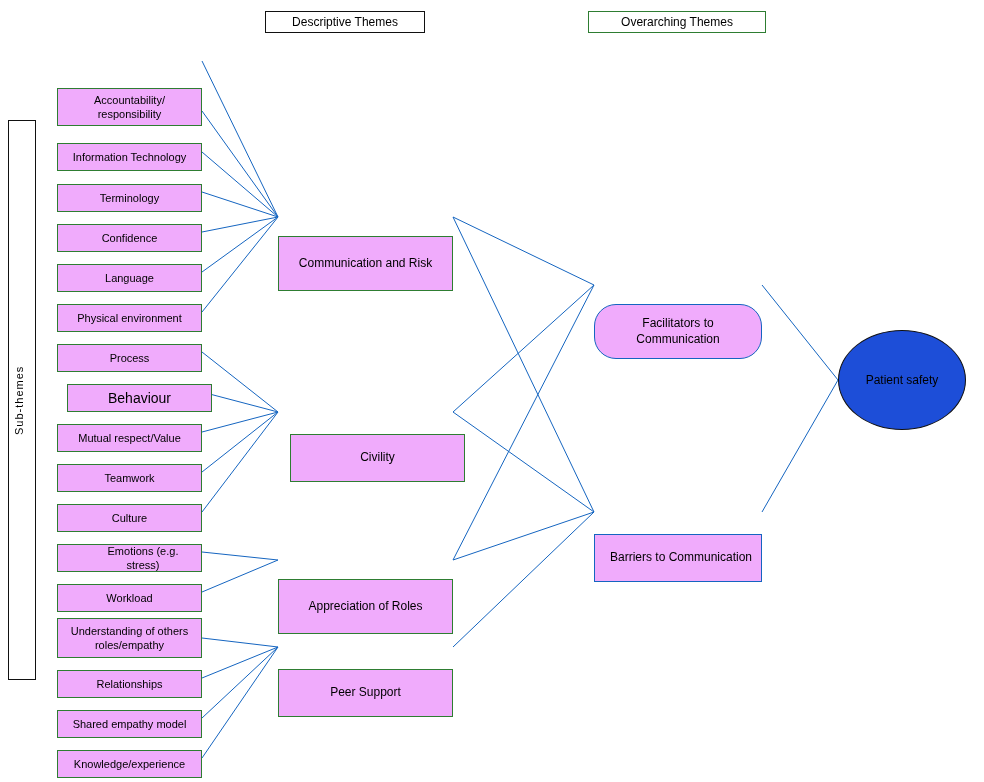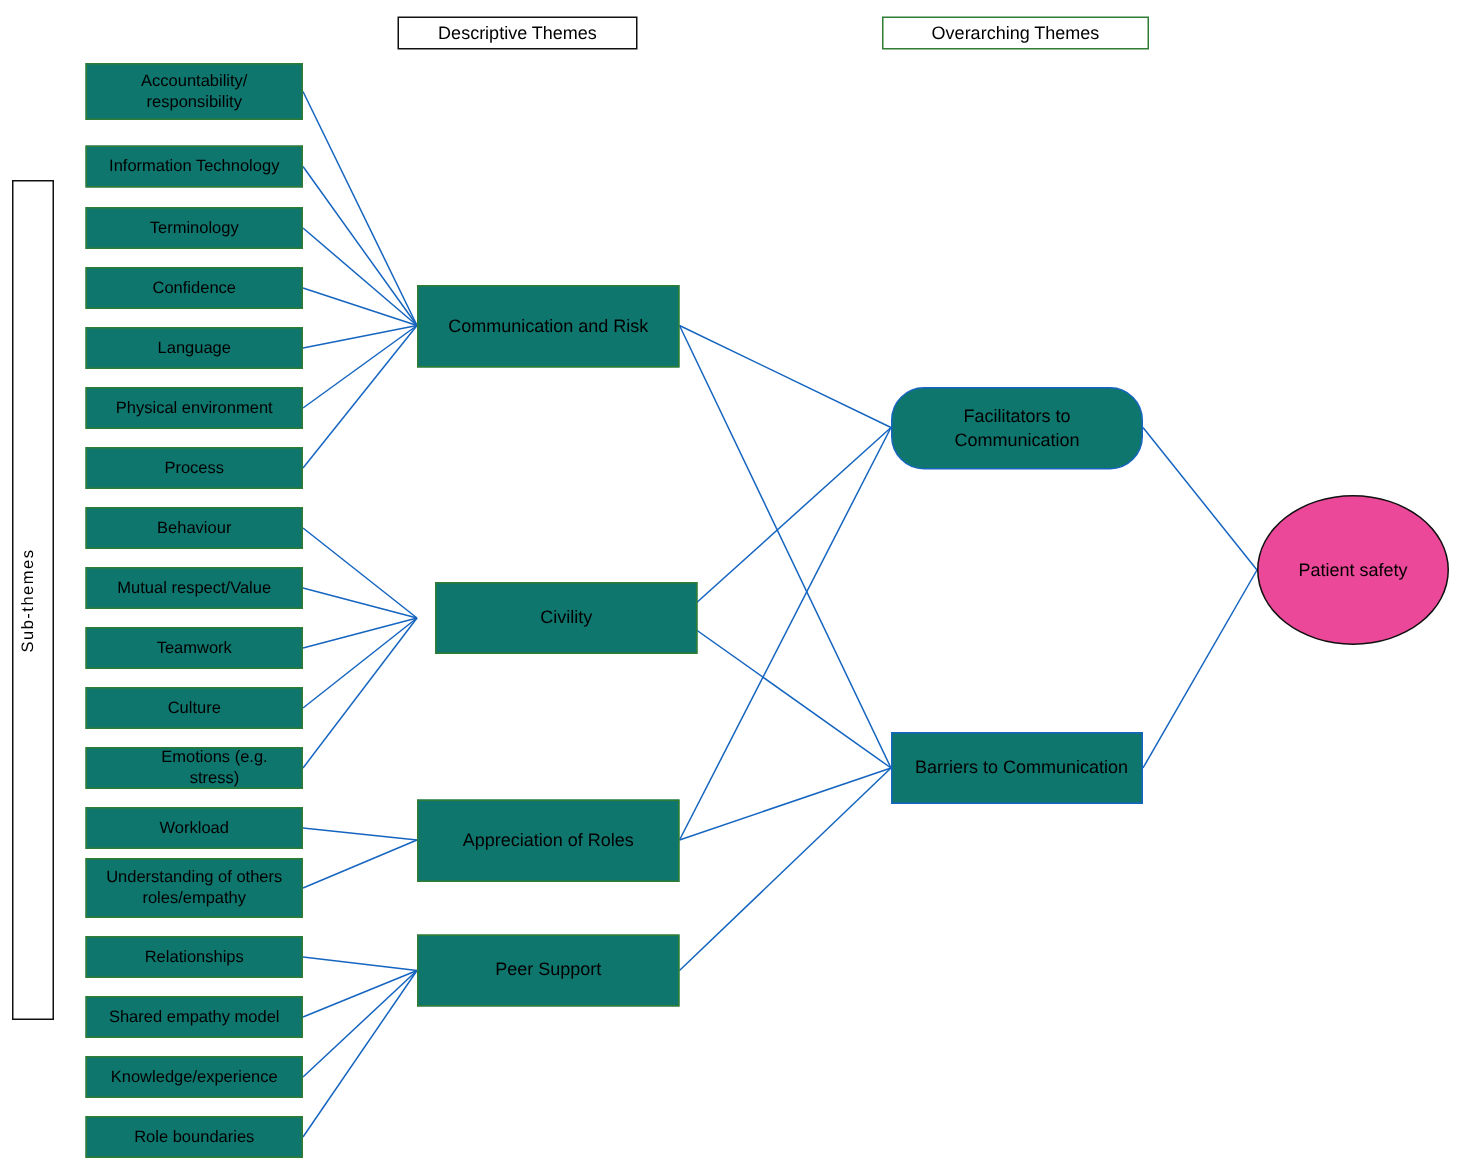--- a/index.html
+++ b/index.html
@@ -20,36 +20,37 @@
     svg.lines {
       position: absolute;
       top: 0; left: 0;
       width: 984px;
       height: 782px;
       pointer-events: none;
     }
     .box {
       position: absolute;
       border: 1.5px solid #2e7d32;
-      background: #0f766e;
+      background: #f0abfc;
       display: flex;
       align-items: center;
       justify-content: center;
       text-align: center;
       padding: 4px 6px;
       line-height: 1.3;
+      margin-top: 46px;
     }
     .box-blue {
       border-color: #1565c0;
     }
     .oval {
       position: absolute;
       border: 1.5px solid #111;
       border-radius: 50%;
-      background: #ec4899;
+      background: #1d4ed8;
       display: flex;
       align-items: center;
       justify-content: center;
       text-align: center;
     }
     .label-header {
       position: absolute;
       border: 1.5px solid #111;
       background: #fff;
       padding: 3px 10px;
@@ -147,21 +148,21 @@
     <line x1="762" y1="512" x2="838" y2="380" stroke="#1565c0" stroke-width="1"></line>
   </svg>
 
   <div class="box" style="top:42px; left:57px; width:145px; height:38px; font-size:11px;">Accountability/<br>responsibility</div>
   <div class="box" style="top:97px; left:57px; width:145px; height:28px; font-size:11px;">Information Technology</div>
   <div class="box" style="top:138px; left:57px; width:145px; height:28px; font-size:11px;">Terminology</div>
   <div class="box" style="top:178px; left:57px; width:145px; height:28px; font-size:11px;">Confidence</div>
   <div class="box" style="top:218px; left:57px; width:145px; height:28px; font-size:11px;">Language</div>
   <div class="box" style="top:258px; left:57px; width:145px; height:28px; font-size:11px;">Physical environment</div>
   <div class="box" style="top:298px; left:57px; width:145px; height:28px; font-size:11px;">Process</div>
-  <div class="box" style="top:338px; left:57px; width:145px; height:28px; font-size:11px;">Behaviour</div>
+  <div class="box" style="top:338px; left:67px; width:145px; height:28px; font-size:14px;">Behaviour</div>
   <div class="box" style="top:378px; left:57px; width:145px; height:28px; font-size:11px;">Mutual respect/Value</div>
   <div class="box" style="top:418px; left:57px; width:145px; height:28px; font-size:11px;">Teamwork</div>
   <div class="box" style="top:458px; left:57px; width:145px; height:28px; font-size:11px;">Culture</div>
   <div class="box" style="top:498px; left:57px; width:145px; height:28px; font-size:11px;padding-left:33px;">Emotions (e.g. stress)</div>
   <div class="box" style="top:538px; left:57px; width:145px; height:28px; font-size:11px;">Workload</div>
   <div class="box" style="top:572px; left:57px; width:145px; height:40px; font-size:11px;">Understanding of others<br>roles/empathy</div>
   <div class="box" style="top:624px; left:57px; width:145px; height:28px; font-size:11px;">Relationships</div>
   <div class="box" style="top:664px; left:57px; width:145px; height:28px; font-size:11px;">Shared empathy model</div>
   <div class="box" style="top:704px; left:57px; width:145px; height:28px; font-size:11px;">Knowledge/experience</div>
   <div class="box" style="top:744px; left:57px; width:145px; height:28px; font-size:11px;">Role boundaries</div>

